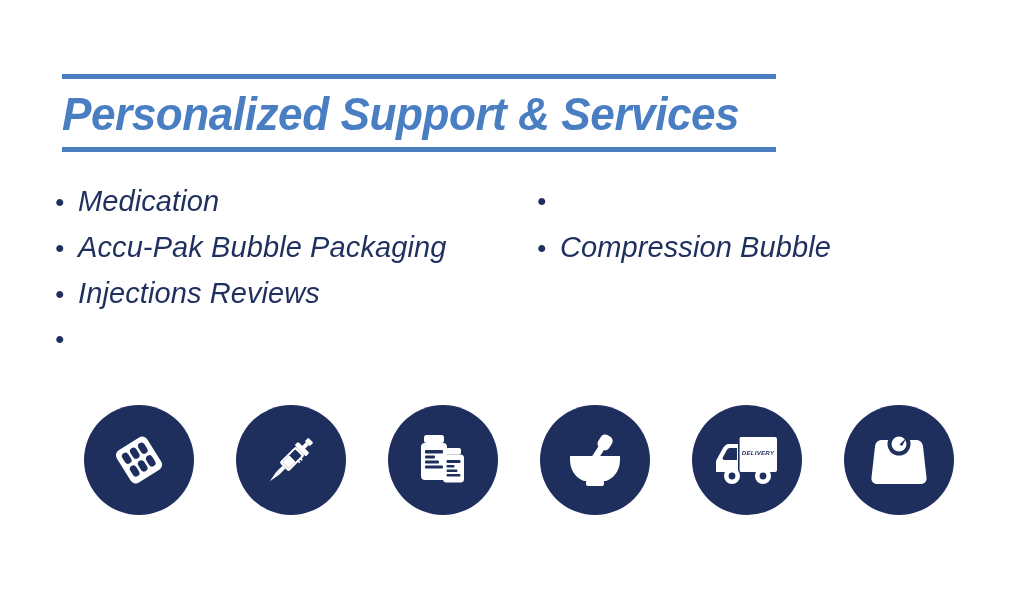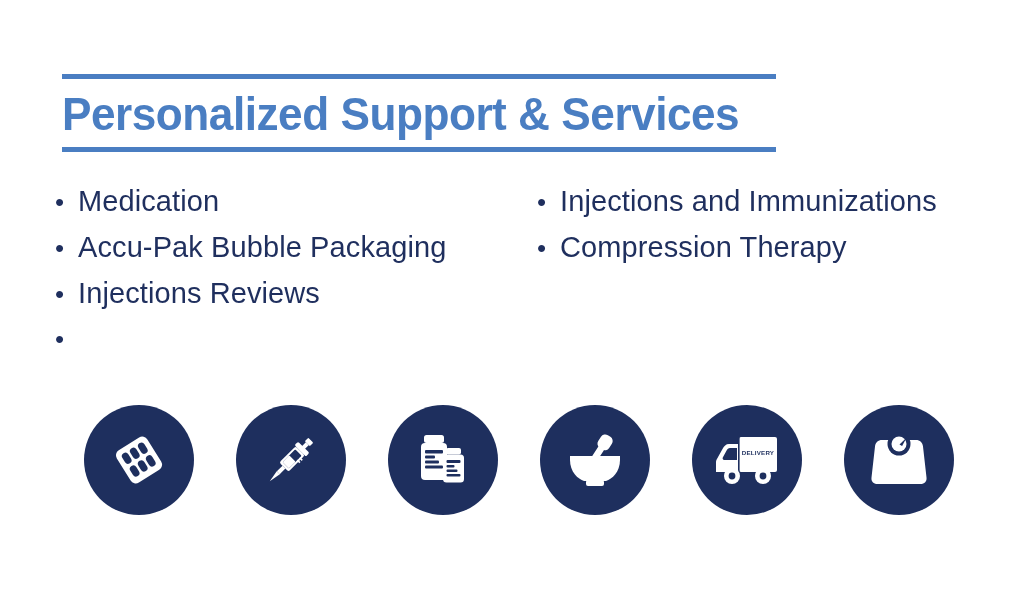--- a/index.html
+++ b/index.html
@@ -10,20 +10,21 @@
   }
   body {
     font-family: "Liberation Sans", sans-serif;
   }
   #slide {
     position: relative;
     width: 1025px;
     height: 590px;
     background: #ffffff;
     overflow: hidden;
+    font-style: italic;
   }
 
   
   .title-block {
     position: absolute;
     left: 62px;
     top: 74px;
     width: 714px;
   }
   .rule {
@@ -132,25 +133,24 @@
         <span class="svc-label">Injections Reviews</span>
       </div>
       <div class="svc-item">
         <span class="svc-bullet">•</span>
       </div>
     </div>
 
     <div class="col col-right">
       <div class="svc-item">
         <span class="svc-bullet">•</span>
-        <span class="svc-label">Injections and Immunizations</span>
-      </div>
-      <div class="svc-item">
-        <span class="svc-bullet">•</span>
-        <span class="svc-label">Compression Therapy</span>
+      </div>
+      <div class="svc-item">
+        <span class="svc-bullet">•</span>
+        <span class="svc-label">Compression Bubble</span>
       </div>
     </div>
 
   </div>
 
   <div class="icon-row">
 
     <div class="icon-circle" style="left:0px;">
       <span>
         <svg width="62" height="62" viewBox="0 0 62 62" aria-hidden="true">

